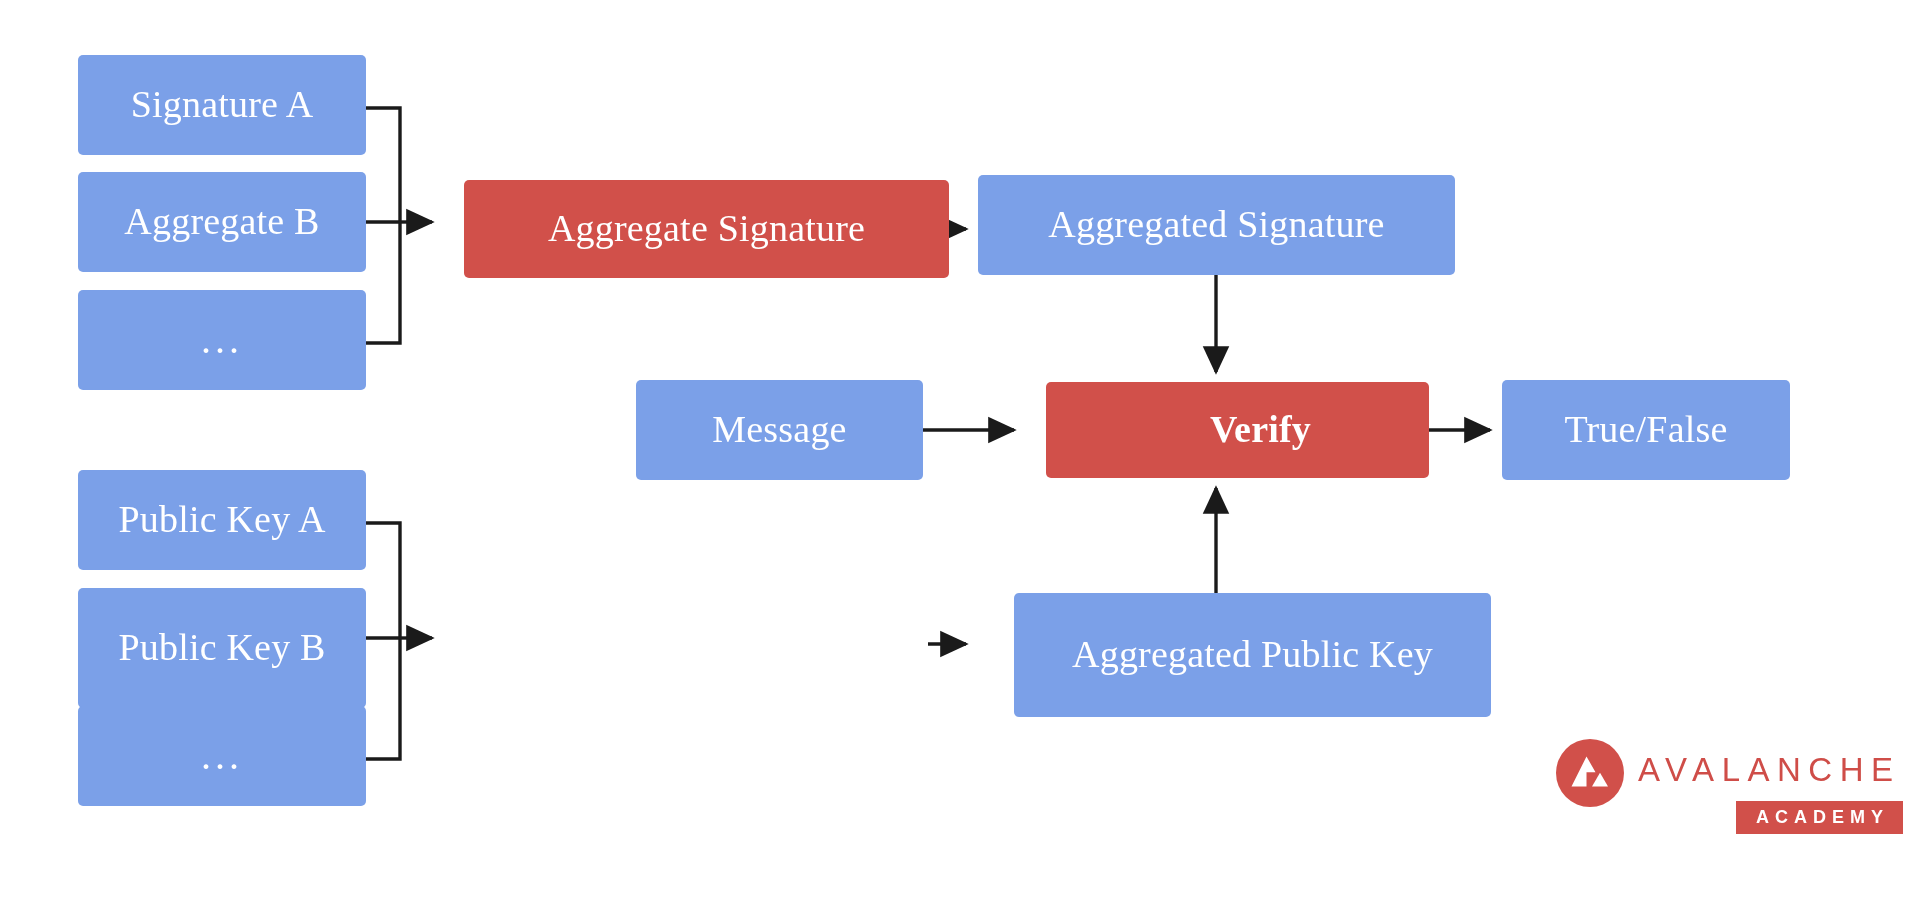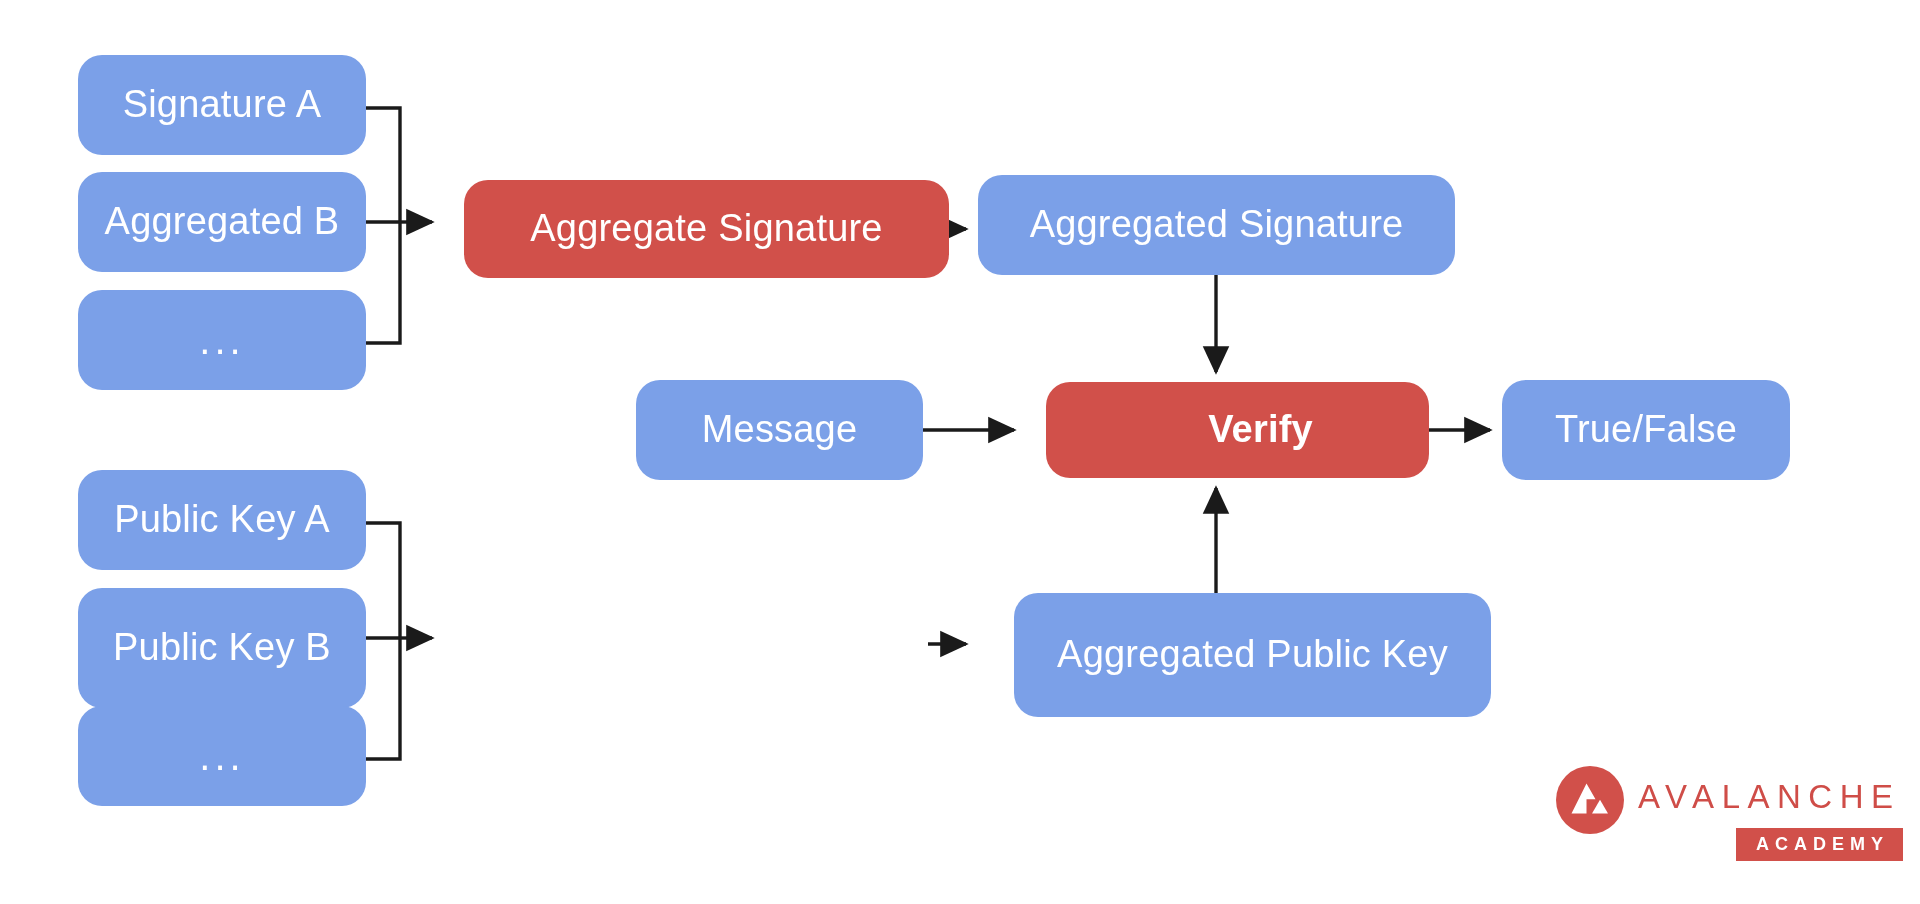--- a/index.html
+++ b/index.html
@@ -16,28 +16,29 @@
     width: 1920px;
     height: 904px;
     background: #ffffff;
     overflow: hidden;
   }
   .node {
     position: absolute;
     display: flex;
     align-items: center;
     justify-content: center;
-    border-radius: 24px;
+    border-radius: 5px;
     color: #ffffff;
     font-size: 38px;
     line-height: 1.1;
     letter-spacing: 0.2px;
     white-space: nowrap;
     text-align: center;
     box-sizing: border-box;
+    font-family: Liberation Serif, serif;
     -webkit-font-smoothing: antialiased;
   }
   .node.blue  { background: #7ba0e8; }
   .node.red   { background: #d1504a; margin-left: 21px; }
   .node.bold  { font-weight: bold; padding-left: 46px; }
   .node.ellipsis {
     font-size: 40px;
     letter-spacing: 4px;
   }
 
@@ -48,21 +49,21 @@
     top: 0;
     width: 1920px;
     height: 904px;
     pointer-events: none;
   }
 
   
   #logo {
     position: absolute;
     left: 1556px;
-    top: 766px;
+    top: 739px;
     width: 330px;
     height: 110px;
   }
   #logo .mark {
     position: absolute;
     left: 0;
     top: 0;
     width: 68px;
     height: 68px;
     border-radius: 50%;
@@ -128,21 +129,21 @@
       </g>
 
       <path d="M928,644 L966,644" marker-end="url(#ah)"></path>
 
       <path d="M1216,593 L1216,488" marker-end="url(#ah)"></path>
     </g>
   </svg>
 
   <div class="node blue" style="left:78px;  top:55px;  width:288px; height:100px;">Signature A</div>
 
-  <div class="node blue" style="left:78px;  top:172px; width:288px; height:100px;">Aggregated B</div>
+  <div class="node blue" style="left:78px;  top:172px; width:288px; height:100px;">Aggregate B</div>
 
   <div class="node blue ellipsis" style="left:78px;  top:290px; width:288px; height:100px;">...</div>
 
   <div class="node red" style="left:443px; top:180px; width:485px; height:98px;">Aggregate Signature</div>
 
   <div class="node blue" style="left:978px; top:175px; width:477px; height:100px;">Aggregated Signature</div>
 
   <div class="node blue" style="left:620px; top:380px; width:287px; height:100px;margin-left:16px;">Message</div>
 
   <div class="node red bold" style="left:1025px; top:382px; width:383px; height:96px;">Verify</div>

